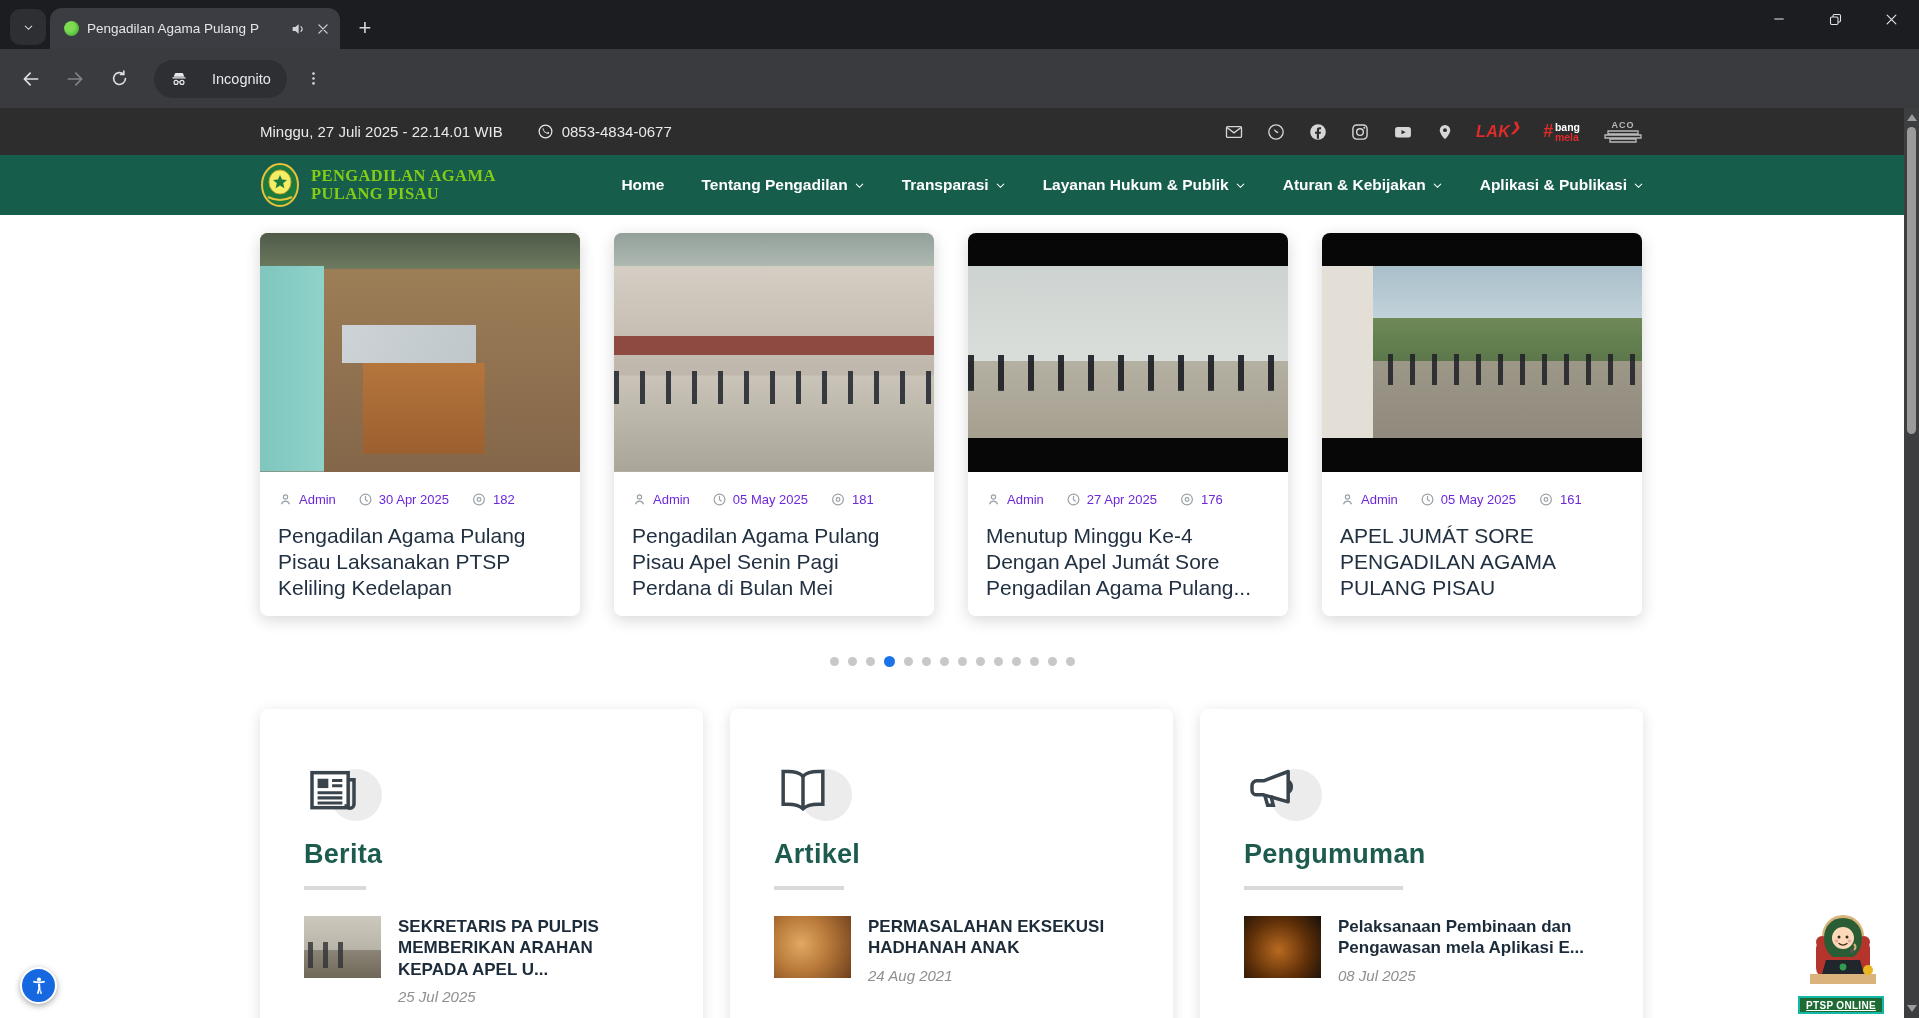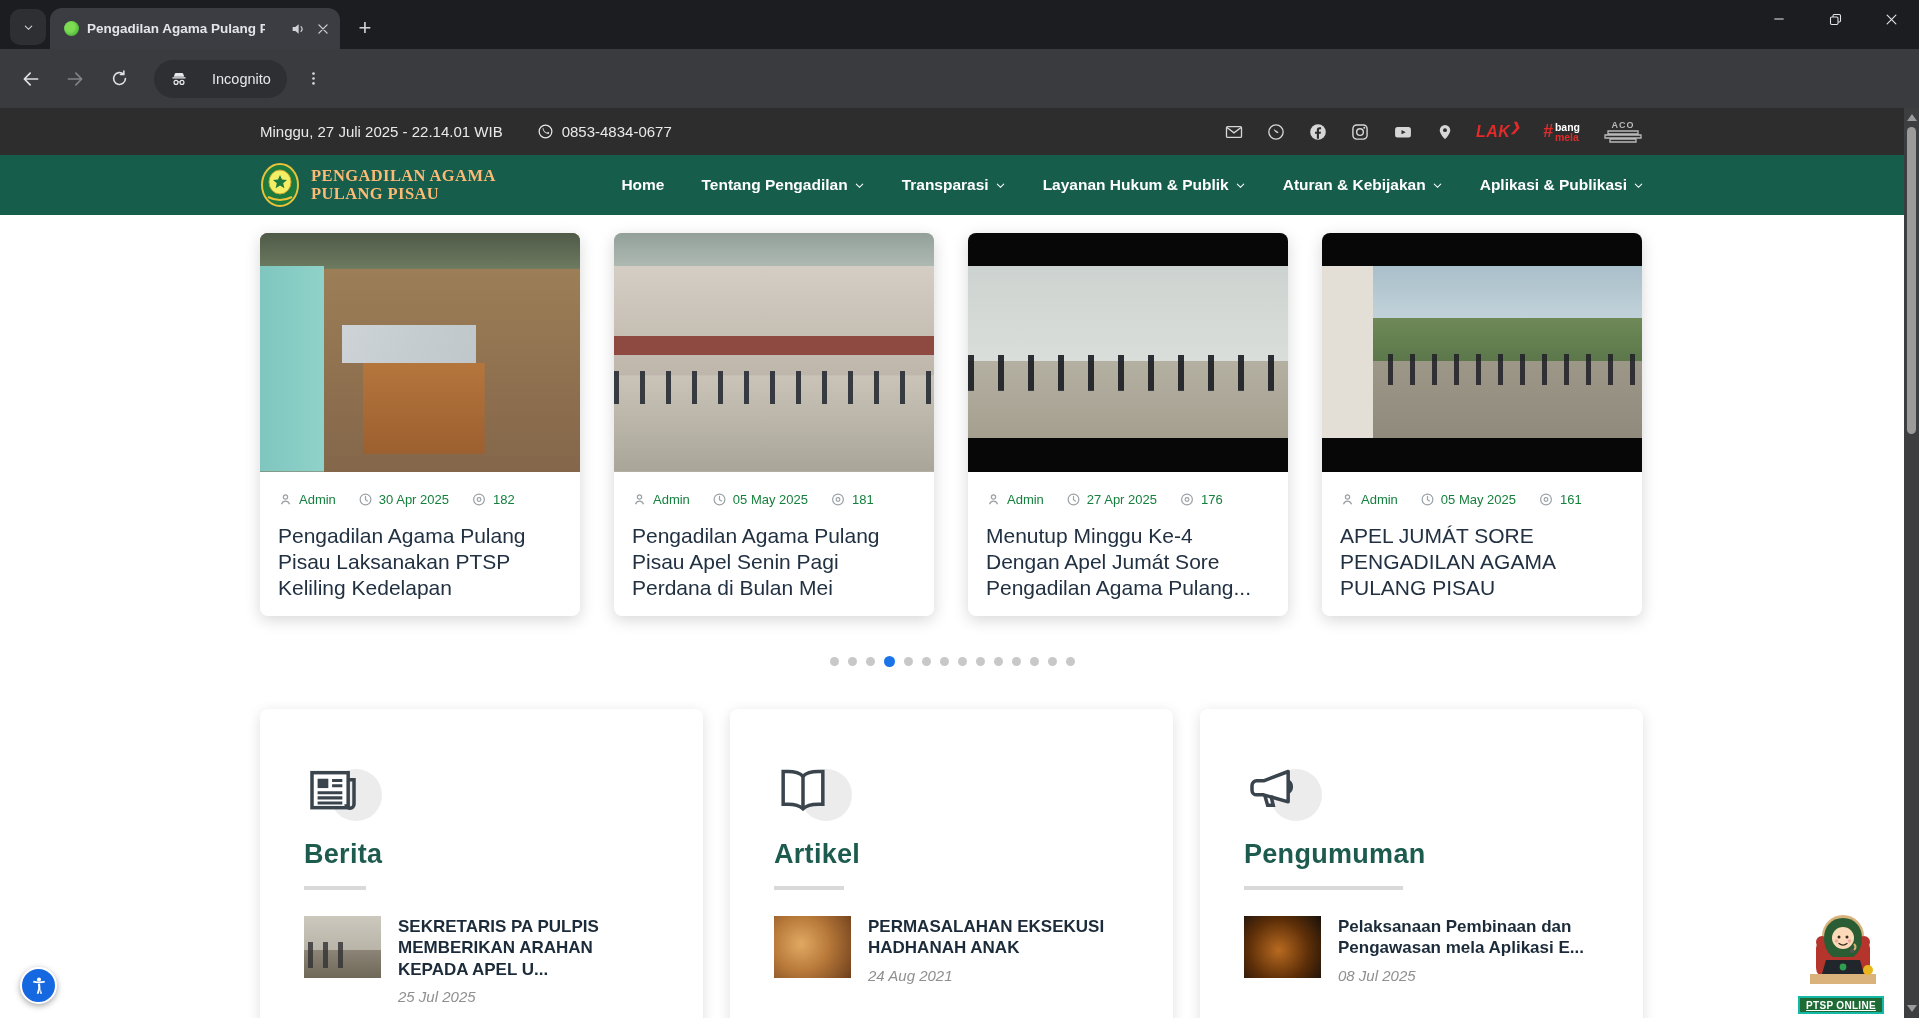--- a/index.html
+++ b/index.html
@@ -3,21 +3,21 @@
 <meta charset="utf-8">
 <style>
   * { margin:0; padding:0; box-sizing:border-box; }
   html,body { width:1919px; height:1018px; overflow:hidden; background:#000;
     font-family:"Liberation Sans", sans-serif; }
   .window { position:relative; width:1919px; height:1018px; background:#1e1f22; }
 
   
   .tabstrip { position:absolute; top:0; left:0; width:100%; height:49px; background:#1c1d20; display:flex; align-items:flex-end; }
   .tab-search { width:36px; height:36px; margin:5px 4px 4px 10px; border-radius:10px; background:#2e2f33; display:flex; align-items:center; justify-content:center; }
-  .tab { position:relative; width:290px; height:41px; background:#3c3d42; border-radius:12px 12px 0 0; display:flex; align-items:center; padding:0 10px 0 14px; gap:8px;font-weight:bold; }
+  .tab { position:relative; width:290px; height:41px; background:#3c3d42; border-radius:12px 12px 0 0; display:flex; align-items:center; padding:0 10px 0 14px; gap:8px; }
   .favicon { width:15px; height:15px; border-radius:50%; background:radial-gradient(circle at 40% 40%, #7ddc52 0 35%, #2f9e2f 100%); flex:0 0 auto; }
   .tab-title { color:#e3e5e8; font-size:13.5px; white-space:nowrap; overflow:hidden; max-width:178px; }
   .tab-icons { display:flex; align-items:center; gap:10px; margin-left:auto; color:#cfd2d6; }
   .newtab { width:30px; height:30px; margin:0 0 6px 10px; color:#d2d4d8; font-size:22px; display:flex; align-items:center; justify-content:center; }
   .win-controls { margin-left:auto; display:flex; align-self:flex-start; }
   .win-btn { width:56px; height:38px; display:flex; align-items:center; justify-content:center; color:#e3e5e8; }
   .toolbar { position:absolute; top:49px; left:0; width:100%; height:59px; background:#3a3b3f; display:flex; align-items:center; padding:0 12px; gap:6px; }
   .nav-arrow { width:38px; height:38px; display:flex; align-items:center; justify-content:center; color:#dfe1e4; }
   .nav-arrow.dim { color:#818488; }
   .addressbar { height:37px; flex:0 0 1570px; background:#26272a; border-radius:19px; display:flex; align-items:center; padding:0 14px; gap:10px; }
@@ -39,21 +39,21 @@
   .logo-lak .arrow { font-size:12px; position:relative; top:-6px; }
   .logo-bang { display:flex; align-items:center; gap:2px; }
   .logo-bang .hash { color:#e02b2b; font-weight:800; font-size:18px; font-style:italic; }
   .logo-bang .lines { display:flex; flex-direction:column; line-height:10px; font-size:10.5px; font-weight:800; }
   .logo-bang .l1 { color:#ffffff; } .logo-bang .l2 { color:#e02b2b; }
   .logo-aco { display:flex; flex-direction:column; align-items:center; color:#b9b9b9; font-size:9px; font-weight:700; letter-spacing:1px; }
 
   .site-nav { height:60px; background:#175d4b; }
   .site-nav .container { display:flex; align-items:center; height:100%; }
   .brand { display:flex; align-items:center; gap:11px; }
-  .brand-text { color:#fdba74; font-family:"Liberation Serif", serif; font-weight:700; font-size:16.5px; line-height:18px; letter-spacing:.4px; }
+  .brand-text { color:#84cc16; font-family:"Liberation Serif", serif; font-weight:700; font-size:16.5px; line-height:18px; letter-spacing:.4px; }
   .menu { margin-left:auto; display:flex; align-items:center; gap:37px; }
   .menu-item { color:#ffffff; font-size:15.5px; font-weight:600; display:flex; align-items:center; gap:6px; white-space:nowrap; }
   .chev { width:11px; height:11px; }
 
   
   .cards { display:flex; gap:34px; margin-top:18px; }
   .card { width:320px; height:383px; background:#fff; border-radius:8px; box-shadow:0 4px 16px rgba(0,0,0,.16); overflow:hidden; }
   .card-img { width:100%; height:239px; background-repeat:no-repeat; }
   .img-1 { background-color:#97795c;
     background-image:
@@ -80,21 +80,21 @@
     background-size:100% 15%,100% 72%;
     background-position:0 60%,0 50%; }
   .img-4 { background-color:#070707;
     background-image:
       linear-gradient(90deg,#e3ded6 0 16%, rgba(0,0,0,0) 16%),
       repeating-linear-gradient(90deg, rgba(30,30,38,.85) 0 5px, rgba(0,0,0,0) 5px 22px),
       linear-gradient(180deg,#a9bfca 0%,#c2d2da 30%,#6f8a57 30%,#5c774a 55%,#9d9788 55%,#8f8a7c 100%);
     background-size:100% 72%,100% 13%,100% 72%;
     background-position:0 50%,0 58%,0 50%; }
   .card-body { padding:20px 18px 0 18px; }
-  .meta { display:flex; align-items:center; gap:22px; color:#15803d; font-size:13px; }
+  .meta { display:flex; align-items:center; gap:22px; color:#6d28d9; font-size:13px; }
   .meta span { display:flex; align-items:center; gap:6px; }
   .meta svg { color:#9aa1a7; }
   .card-title { margin-top:16px; font-size:21px; font-weight:400; color:#223142; line-height:1.24; }
 
   .dots { display:flex; justify-content:center; align-items:center; gap:9px; margin-top:40px; }
   .dot { width:9px; height:9px; border-radius:50%; background:#c8c8c8; display:inline-block; }
   .dot.active { background:#1a73e8; width:11px; height:11px; }
 
   
   .cols { display:flex; gap:27px; margin-top:42px; }

